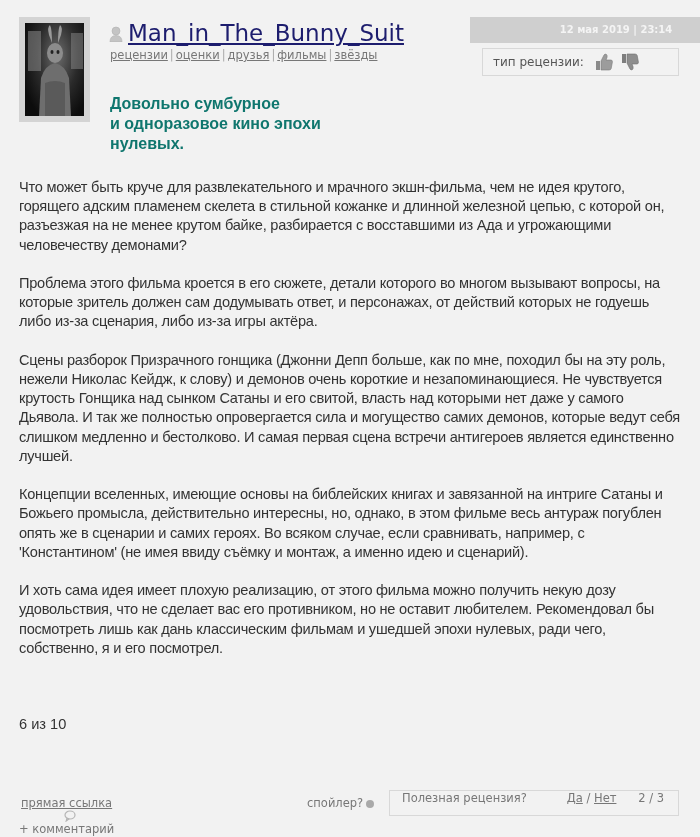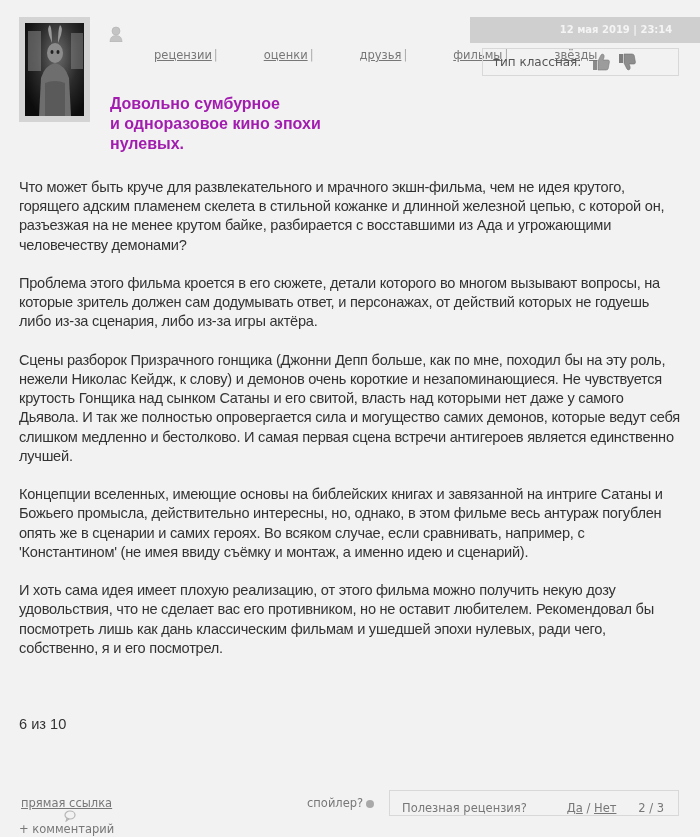--- a/index.html
+++ b/index.html
@@ -61,34 +61,33 @@
       left: 110px;
       top: 48px;
       font-family: "DejaVu Sans", sans-serif;
       font-size: 11.5px;
       color: #999;
       white-space: nowrap;
     }
     .user-links a {
       color: #777;
       text-decoration: underline;
-      margin-left: 44px;
     }
     .user-links .sep { color: #aaa; margin: 0 2px; }
 
     .review-title {
       position: absolute;
       left: 110px;
       top: 94px;
       width: 260px;
       font-family: "Liberation Sans", sans-serif;
       font-weight: bold;
       font-size: 16px;
       line-height: 20px;
-      color: #a21caf;
+      color: #0f766e;
     }
 
     .date-bar {
       position: absolute;
       left: 470px;
       top: 17px;
       width: 210px;
       height: 26px;
       background: #cfcfcf;
       color: #f4f4f4;
@@ -190,21 +189,21 @@
       left: 389px;
       top: 790px;
       width: 290px;
       height: 26px;
       box-sizing: border-box;
       border: 1px solid #d8d8d8;
       font-family: "DejaVu Sans", sans-serif;
       font-size: 11.5px;
       color: #777;
       display: flex;
-      align-items: flex-end;
+      align-items: flex-start;
       white-space: nowrap;
     }
     .useful-box .q { margin-left: 12px; }
     .useful-box .yesno { margin-left: 40px; }
     .useful-box a { color: #777; text-decoration: underline; }
     .useful-box .score { margin-left: auto; margin-right: 14px; }
   </style>
 </head>
 <body>
 
@@ -222,36 +221,37 @@
       <path d="M20 60 Q30 56 40 60 L40 93 L20 93 Z" fill="#5a5a5a"></path>
     </svg>
   </div>
 </div>
 
 <div class="user-line">
   <svg class="user-icon" viewBox="0 0 14 16">
     <circle cx="7" cy="5" r="4" fill="#c4c4c4" stroke="#b0b0b0" stroke-width="0.6"></circle>
     <path d="M1 16 Q1 9.5 7 9.5 Q13 9.5 13 16 Z" fill="#c4c4c4" stroke="#b0b0b0" stroke-width="0.6"></path>
   </svg>
+  <a class="username">Man_in_The_Bunny_Suit</a>
 </div>
 
 <div class="user-links">
   <a>рецензии</a><span class="sep">|</span><a>оценки</a><span class="sep">|</span><a>друзья</a><span class="sep">|</span><a>фильмы</a><span class="sep">|</span><a>звёзды</a>
 </div>
 
 <div class="review-title">
   <div>Довольно сумбурное</div>
   <div>и одноразовое кино эпохи</div>
   <div>нулевых.</div>
 </div>
 
 <div class="date-bar">12 мая 2019 | 23:14</div>
 
 <div class="type-box">
-  <span>тип классная:</span>
+  <span>тип рецензии:</span>
   <svg class="thumb" viewBox="0 0 20 20">
     <path d="M2 9 H6 V18 H2 Z" fill="#8a8a8a"></path>
     <path d="M7 9 L10 3 Q11 1.5 12.5 2.5 Q13.5 3.5 13 5.5 L12 8 H17 Q18.6 8.2 18.4 10 L17.2 16.5 Q16.8 18 15 18 H7 Z" fill="#9c9c9c" stroke="#7a7a7a" stroke-width="0.6"></path>
   </svg>
   <svg class="thumb" viewBox="0 0 20 20">
     <path d="M2 2 H6 V11 H2 Z" fill="#7e7e7e"></path>
     <path d="M7 11 L10 17 Q11 18.5 12.5 17.5 Q13.5 16.5 13 14.5 L12 12 H17 Q18.6 11.8 18.4 10 L17.2 3.5 Q16.8 2 15 2 H7 Z" fill="#8e8e8e" stroke="#6e6e6e" stroke-width="0.6"></path>
   </svg>
 </div>
 

